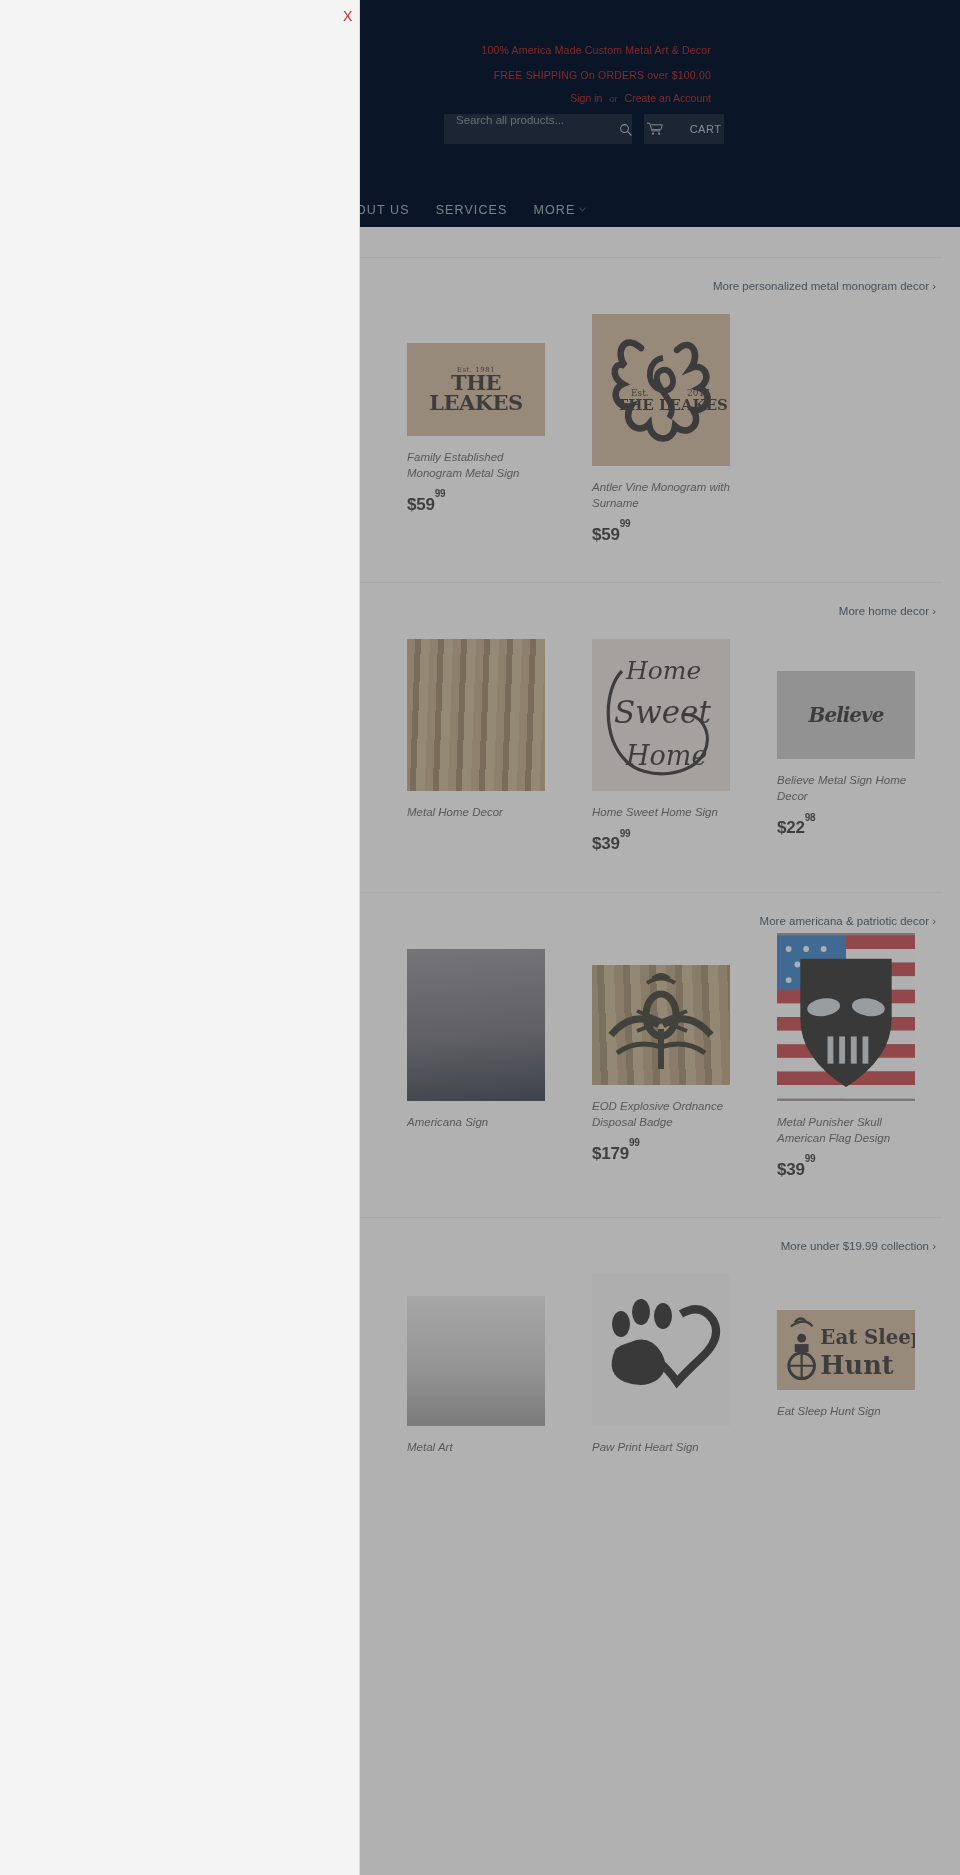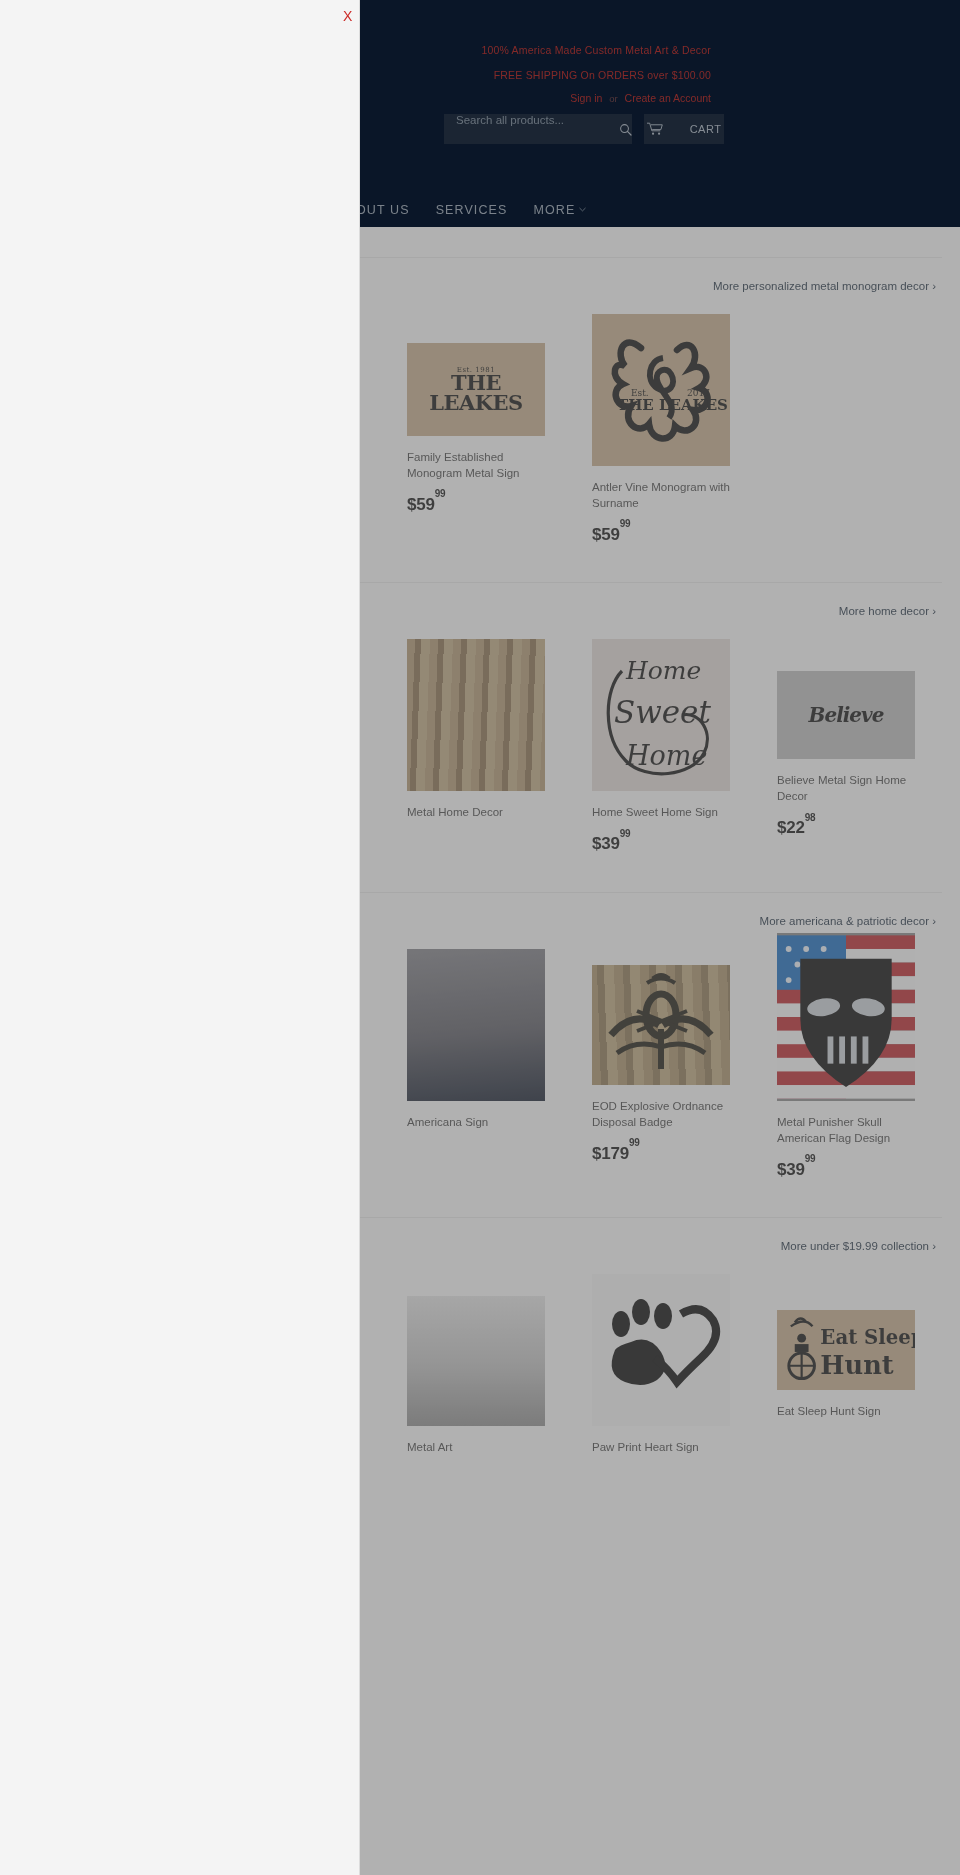--- a/index.html
+++ b/index.html
@@ -108,20 +108,21 @@
     display: flex; align-items: center; justify-content: center;
   }
   .thumb .art {
     position: absolute; inset: 0;
     display: flex; align-items: center; justify-content: center;
     font-family: "DejaVu Serif", serif;
   }
   .ptitle {
     margin-top: 14px; font-size: 11.5px; color: #4b4b4b; line-height: 1.38;
     max-width: 140px;
+    font-style: italic;
   }
   .pprice {
     margin-top: 12px; font-size: 17px; font-weight: bold; color: #1b1b1b;
     letter-spacing: -.2px;
   }
   .pprice sup { font-size: 10px; top: -.55em; position: relative; letter-spacing: -.3px;}
 
   
   .art-text { color: #1a1a1a; line-height: .95; text-align:center; }
 

